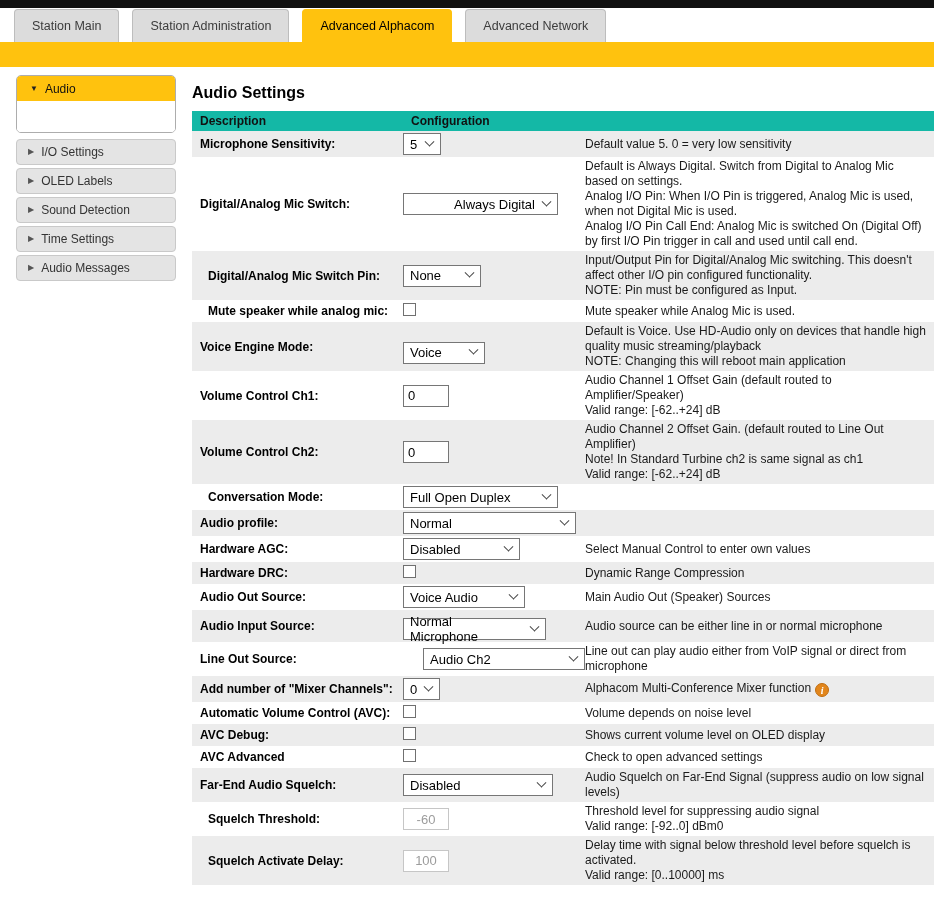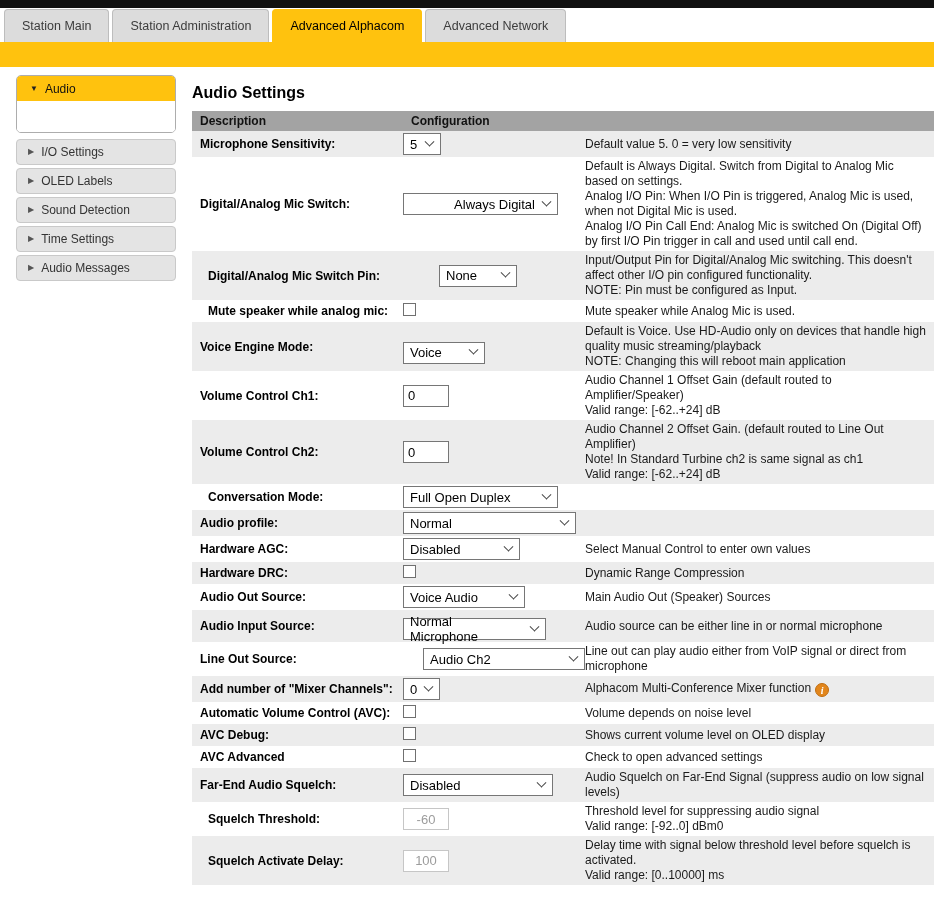--- a/index.html
+++ b/index.html
@@ -3,41 +3,41 @@
 <meta charset="utf-8">
 <style>
   * { box-sizing: border-box; margin: 0; padding: 0; }
   html,body { width: 934px; height: 903px; overflow: hidden; background: #fff;
     font-family: "Liberation Sans", "DejaVu Sans", sans-serif; }
   
   .top-black { height: 8px; background: #111; width: 100%; }
   .tab-bar { height: 34px; background: #fff; padding-left: 4px; display: flex; align-items: flex-end; }
   .tab { height: 33px; display: flex; align-items: center; padding: 0 17px; margin-right: 3px;
     font-size: 12.5px; color: #3c3c3c; background: #dcdcdc; border: 1px solid #bdbdbd; border-bottom: none;
-    border-radius: 4px 4px 0 0; cursor: pointer; white-space: nowrap; }
+    border-radius: 4px 4px 0 0; cursor: pointer; white-space: nowrap; margin-left: 10px; }
   .tab.active { background: #ffc20e; border-color: #ffc20e; color: #000; }
   .accent-bar { height: 25px; background: #ffc20e; width: 100%; }
   
   .content { position: relative; width: 934px; }
   
   .sidebar { position: absolute; left: 16px; top: 8px; width: 160px; }
   .acc-open { border: 1px solid #adadad; border-radius: 5px; overflow: hidden; background: #fff; }
   .acc-open-header { height: 25px; background: #ffc20e; display: flex; align-items: center;
     padding-left: 13px; font-size: 12px; color: #111; cursor: pointer; }
   .acc-open-body { height: 31px; background: #fff; }
   .tri { font-size: 8px; color: #222; margin-right: 7px; line-height: 1; }
   .acc-item { height: 26px; margin-top: 3px; background: #e4e4e4; border: 1px solid #c9c9c9;
     border-radius: 4px; display: flex; align-items: center; padding-left: 11px; font-size: 12px;
     color: #333; cursor: pointer; }
   .acc-item:first-of-type { margin-top: 6px; }
   .acc-item .tri { color: #555; }
   
   .main { margin-left: 192px; width: 742px; padding-top: 17px; }
   h1.page-title { font-size: 16px; font-weight: bold; color: #000; margin-bottom: 9px; }
-  .tbl-header { display: grid; grid-template-columns: 211px 1fr; background: #a3a3a3; height: 20px;
+  .tbl-header { display: grid; grid-template-columns: 211px 1fr; background: #14b8a6; height: 20px;
     align-items: center; font-size: 12px; font-weight: bold; color: #111; }
   .tbl-header > div { padding-left: 8px; }
   .row { display: grid; grid-template-columns: 211px 182px 1fr; align-items: center;
     padding: 2px 0; min-height: 22px; }
   .row.stripe { background: #ececec; }
   .cell-label { font-size: 12px; font-weight: bold; color: #000; padding-left: 8px; line-height: 14px; }
   .cell-label.indent { padding-left: 16px; }
   .cell-cfg { padding-left: 0; }
   .cell-help { font-size: 12px; color: #1a1a1a; line-height: 15px; white-space: pre-line; padding-right: 6px; }
   
@@ -126,21 +126,21 @@
           <div class="cell-cfg"><div class="select" style="width: 155px; justify-content: flex-end;">
               <span>Always Digital</span>
               <span class="sel-arrow"></span>
             </div></div>
           <div class="cell-help">Default is Always Digital. Switch from Digital to Analog Mic based on settings.
 Analog I/O Pin: When I/O Pin is triggered, Analog Mic is used, when not Digital Mic is used.
 Analog I/O Pin Call End: Analog Mic is switched On (Digital Off) by first I/O Pin trigger in call and used until call end.</div>
         </div>
         <div class="row stripe">
           <div class="cell-label indent">Digital/Analog Mic Switch Pin:</div>
-          <div class="cell-cfg"><div class="select" style="width: 78px; margin-left: 36px;">
+          <div class="cell-cfg"><div class="select" style="width: 78px;">
               <span>None</span>
               <span class="sel-arrow"></span>
             </div></div>
           <div class="cell-help">Input/Output Pin for Digital/Analog Mic switching. This doesn't affect other I/O pin configured functionality.
 NOTE: Pin must be configured as Input.</div>
         </div>
         <div class="row">
           <div class="cell-label indent">Mute speaker while analog mic:</div>
           <div class="cell-cfg"><span class="checkbox"></span></div>
           <div class="cell-help">Mute speaker while Analog Mic is used.</div>

